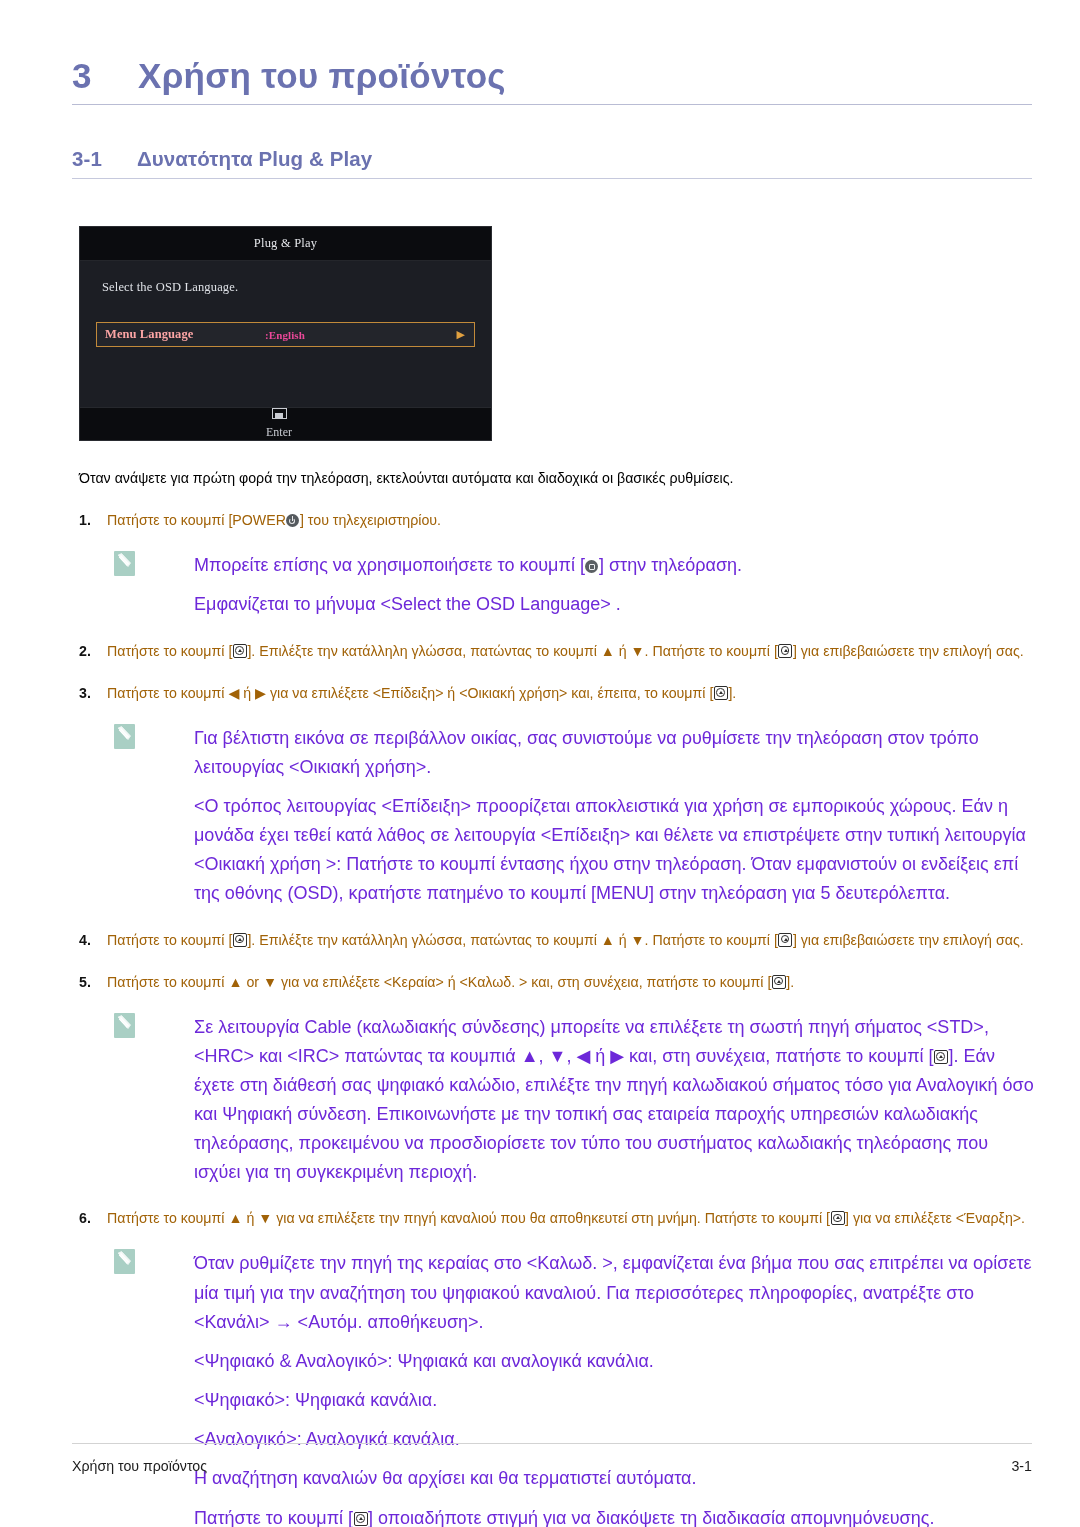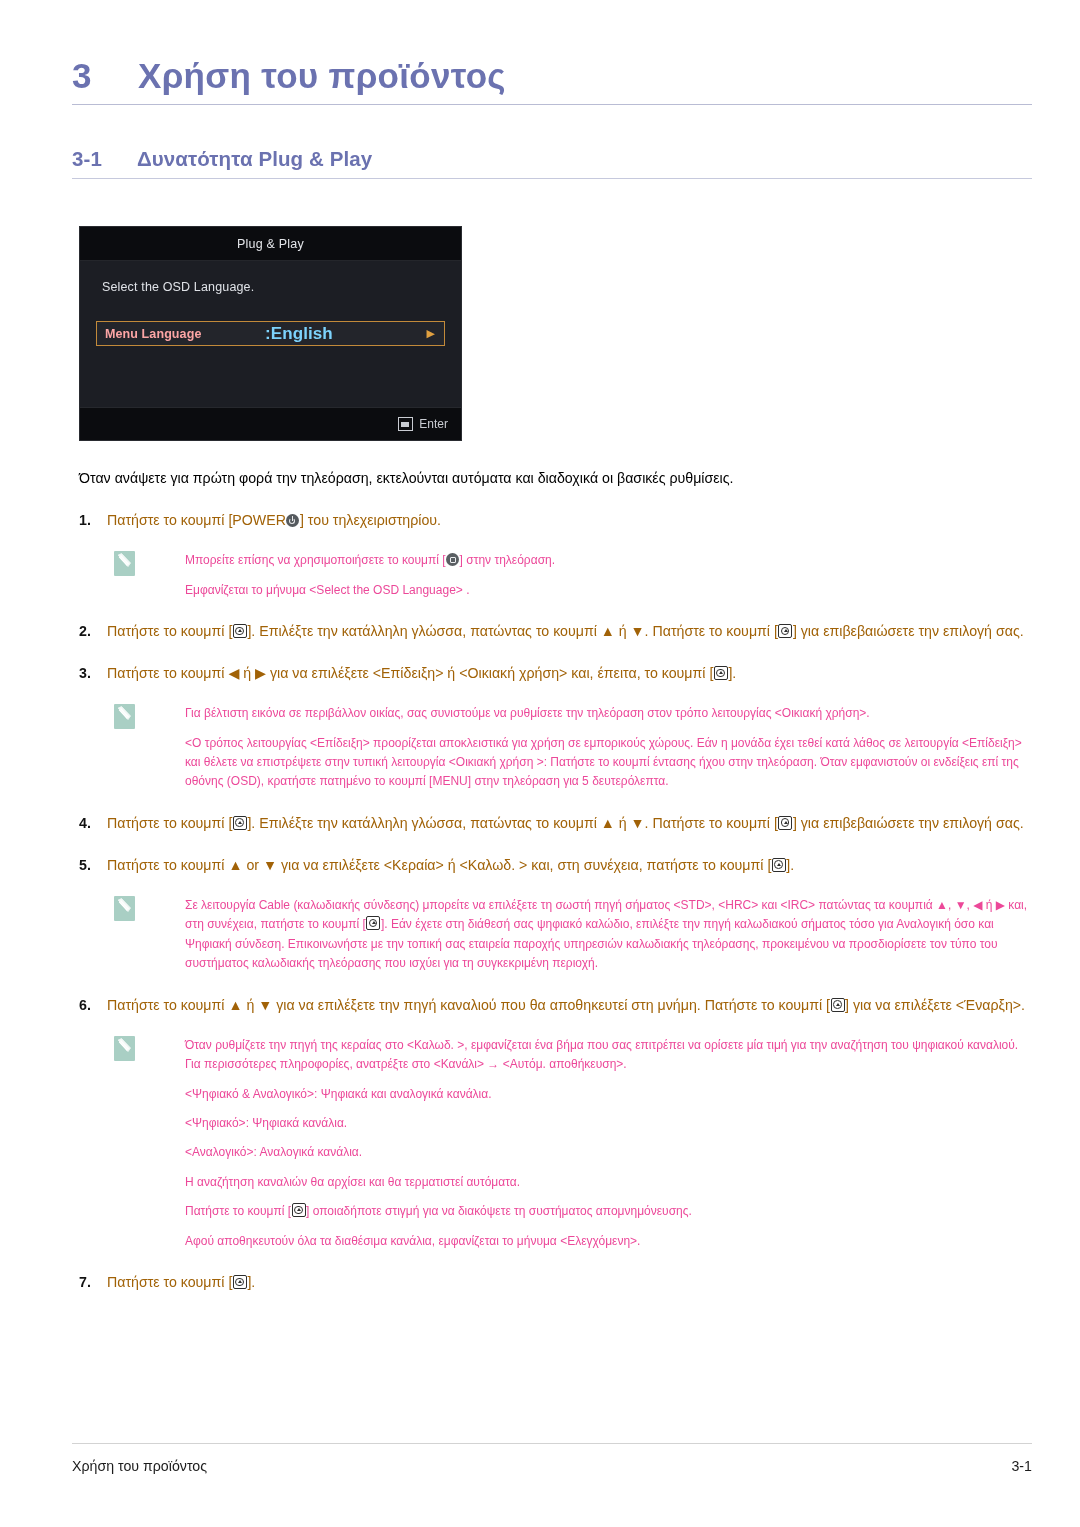--- a/index.html
+++ b/index.html
@@ -59,25 +59,25 @@
     border-bottom: 1.5px solid #c6c9dd;
     width: 960px;
   }
 
   
   .osd-wrap {
     margin: 47px 0 0 7px;
     width: 383px;
   }
   .osd {
-    width: 383px;
+    width: 413px;
     background: #101114;
     border: 1px solid #2a2c31;
     box-sizing: border-box;
-    font-family: Liberation Sans, sans-serif;
+    font-family: Liberation Serif, serif;
     color: #d8dbe0;
     position: relative;
   }
   .osd-titlebar {
     height: 33px;
     background: #0b0c0f;
     border-bottom: 1px solid #24262b;
     display: flex;
     align-items: center;
     justify-content: center;
@@ -108,40 +108,41 @@
   }
   .osd-row-label {
     font-size: 12.5px;
     color: #fca5a5;
     padding-left: 8px;
     width: 160px;
     letter-spacing: 0.1px;
     font-weight: bold;
   }
   .osd-row-value {
-    font-size: 17px;
-    color: #7dd3fc;
+    font-size: 11px;
+    color: #ec4899;
     flex: 1 1 auto;
     letter-spacing: 0.1px;
     font-weight: bold;
   }
   .osd-row-arrow {
     color: #e0a040;
     font-size: 11px;
     padding-right: 9px;
   }
   .osd-footer {
     background: #0b0c0f;
     border-top: 1px solid #26282d;
     height: 32px;
     display: flex;
     align-items: center;
     justify-content: flex-end;
     padding-right: 13px;
     gap: 6px;
+    flex-direction: column;
   }
   .osd-enter-ico {
     display: inline-block;
     width: 15px;
     height: 14px;
     border: 1.5px solid #c9ccd2;
     position: relative;
     box-sizing: border-box;
   }
   .osd-enter-ico::after {
@@ -194,24 +195,24 @@
     width: 920px;
   }
   .note-icon {
     flex: 0 0 26px;
     margin-right: 38px;
   }
   .note-body {
     flex: 1 1 auto;
   }
   .note-p {
-    font-size: 12px;
+    font-size: 18px;
     line-height: 1.62;
-    color: #ec4899;
-    margin: 0 0 10px 7px;
+    color: #6d28d9;
+    margin: 0 0 10px 16px;
   }
   .note-p:last-child { margin-bottom: 0; }
 
   
   .pencil-icon {
     display: block;
     width: 21px;
     height: 25px;
     background: #a9cfc4;
     position: relative;
@@ -451,21 +452,21 @@
             </g>
           </svg>
       </span>
     </div>
     <div class="note-body">
       <p class="note-p">Όταν ρυθμίζετε την πηγή της κεραίας στο &lt;Καλωδ. &gt;, εμφανίζεται ένα βήμα που σας επιτρέπει να ορίσετε μία τιμή για την αναζήτηση του ψηφιακού καναλιού. Για περισσότερες πληροφορίες, ανατρέξτε στο &lt;Κανάλι&gt; → &lt;Αυτόμ. αποθήκευση&gt;.</p>
       <p class="note-p">&lt;Ψηφιακό &amp; Αναλογικό&gt;: Ψηφιακά και αναλογικά κανάλια.</p>
       <p class="note-p">&lt;Ψηφιακό&gt;: Ψηφιακά κανάλια.</p>
       <p class="note-p">&lt;Αναλογικό&gt;: Αναλογικά κανάλια.</p>
       <p class="note-p">Η αναζήτηση καναλιών θα αρχίσει και θα τερματιστεί αυτόματα.</p>
-      <p class="note-p"><span>Πατήστε το κουμπί [</span><span class="key-btn"></span><span>] οποιαδήποτε στιγμή για να διακόψετε τη συστήματος απομνημόνευσης.</span></p>
+      <p class="note-p"><span>Πατήστε το κουμπί [</span><span class="key-btn"></span><span>] οποιαδήποτε στιγμή για να διακόψετε τη διαδικασία απομνημόνευσης.</span></p>
       <p class="note-p">Αφού αποθηκευτούν όλα τα διαθέσιμα κανάλια, εμφανίζεται το μήνυμα &lt;Ελεγχόμενη&gt;.</p>
     </div>
   </div>
 
   <div class="step">
     <span class="step-num">7.</span>
     <span class="step-text"><span>Πατήστε το κουμπί [</span><span class="key-btn"></span><span>].</span></span>
   </div>
 
   <div class="footer-rule"></div>

